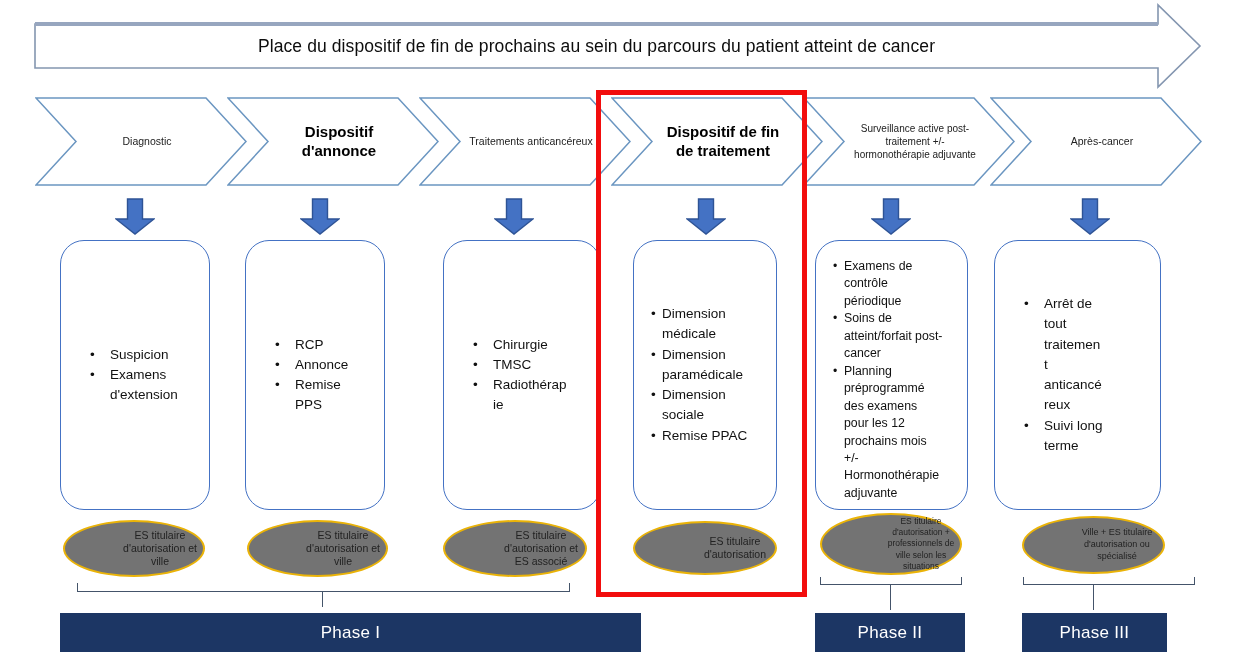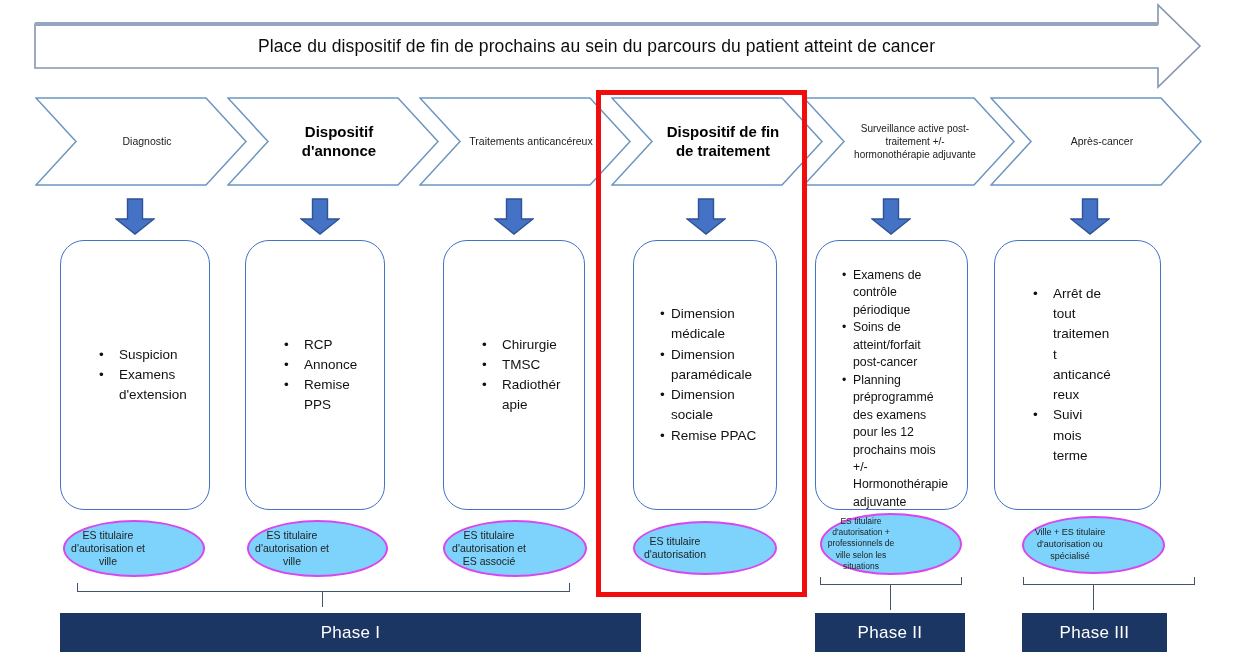--- a/index.html
+++ b/index.html
@@ -30,36 +30,36 @@
   
   .down-arrow{position:absolute;top:198px;width:40px;height:37px;}
 
   
   .dbox{
     position:absolute;top:240px;height:270px;box-sizing:border-box;
     border:1.5px solid #4472c4;border-radius:24px;background:#fff;
     display:flex;flex-direction:column;justify-content:center;
     font-size:13.5px;line-height:1.5;
   }
-  .dbox ul{margin:12px;padding:0 4px 0 20px;list-style:none;}
+  .dbox ul{margin:3px;padding:0 4px 0 20px;list-style:none;}
   .dbox li{position:relative;padding-left:26px;overflow-wrap:break-word;}
   .dbox li::before{content:"•";position:absolute;left:6px;}
   .dbox.tight ul{padding:0 4px 0 14px;}
   .dbox.tight li{padding-left:11px;}
   .dbox.tight li::before{left:0;}
   .dbox.small{font-size:12.3px;line-height:1.42;justify-content:flex-start;padding-top:14px;}
   .dbox.small li{max-width:100px;}
   .dbox.w-narrow li{max-width:70px;}
   .dbox.w-rad li{max-width:74px;}
   .dbox.w-apc li{max-width:60px;}
 
   
   .oval{
-    position:absolute;box-sizing:border-box;border:2px solid #d946ef;border-radius:50%;
-    background:#7dd3fc;display:flex;align-items:center;justify-content:flex-start;text-align:center;
+    position:absolute;box-sizing:border-box;border:2px solid #eab308;border-radius:50%;
+    background:#737373;display:flex;align-items:center;justify-content:flex-end;text-align:center;
     font-size:10.5px;line-height:1.25;color:#222;
   }
   .oval span{display:block;}
 
   
   .red-box{
     position:absolute;left:596px;top:90px;width:211px;height:507px;
     box-sizing:border-box;border:5px solid #f20d0d;z-index:6;background:transparent;
   }
 
@@ -150,21 +150,21 @@
       <li>Annonce</li>
       <li>Remise PPS</li>
     </ul>
   </div>
   <div class="dbox" style="left:60px;width:150px">
     <ul>
       <li>Suspicion</li>
       <li>Examens d'extension</li>
     </ul>
   </div>
-  <div class="dbox w-rad" style="left:443px;width:142px">
+  <div class="dbox w-rad" style="left:443px;width:158px">
     <ul>
       <li>Chirurgie</li>
       <li>TMSC</li>
       <li>Radiothérapie</li>
     </ul>
   </div>
   <div class="dbox tight" style="left:633px;width:144px">
     <ul>
       <li>Dimension médicale</li>
       <li>Dimension paramédicale</li>
@@ -175,21 +175,21 @@
   <div class="dbox tight small" style="left:815px;width:153px">
     <ul>
       <li>Examens de contrôle périodique</li>
       <li>Soins de atteint/forfait post-cancer</li>
       <li>Planning préprogrammé des examens pour les 12 prochains mois +/- Hormonothérapie adjuvante</li>
     </ul>
   </div>
   <div class="dbox w-apc" style="left:994px;width:167px">
     <ul>
       <li>Arrêt de tout traitement anticancéreux</li>
-      <li>Suivi mois terme</li>
+      <li>Suivi long terme</li>
     </ul>
   </div>
 
   <div class="oval" style="left:63px;top:520px;width:142px;height:57px">
     <span style="max-width:86px">ES titulaire d'autorisation et ville</span>
   </div>
   <div class="oval" style="left:247px;top:520px;width:141px;height:57px">
     <span style="max-width:86px">ES titulaire d'autorisation et ville</span>
   </div>
   <div class="oval" style="left:443px;top:520px;width:144px;height:57px">

